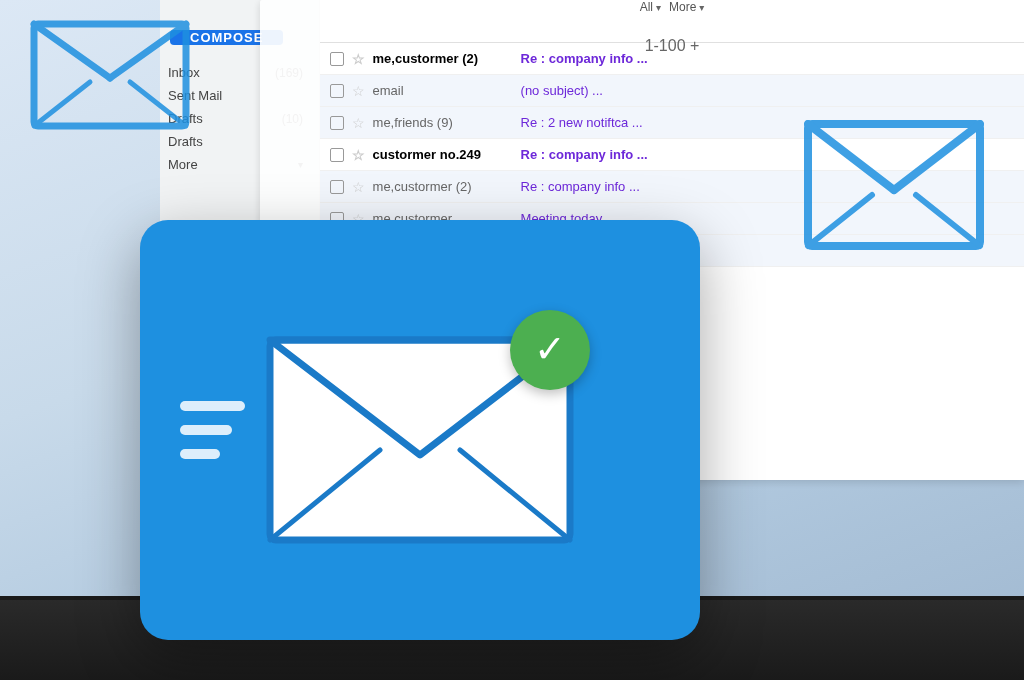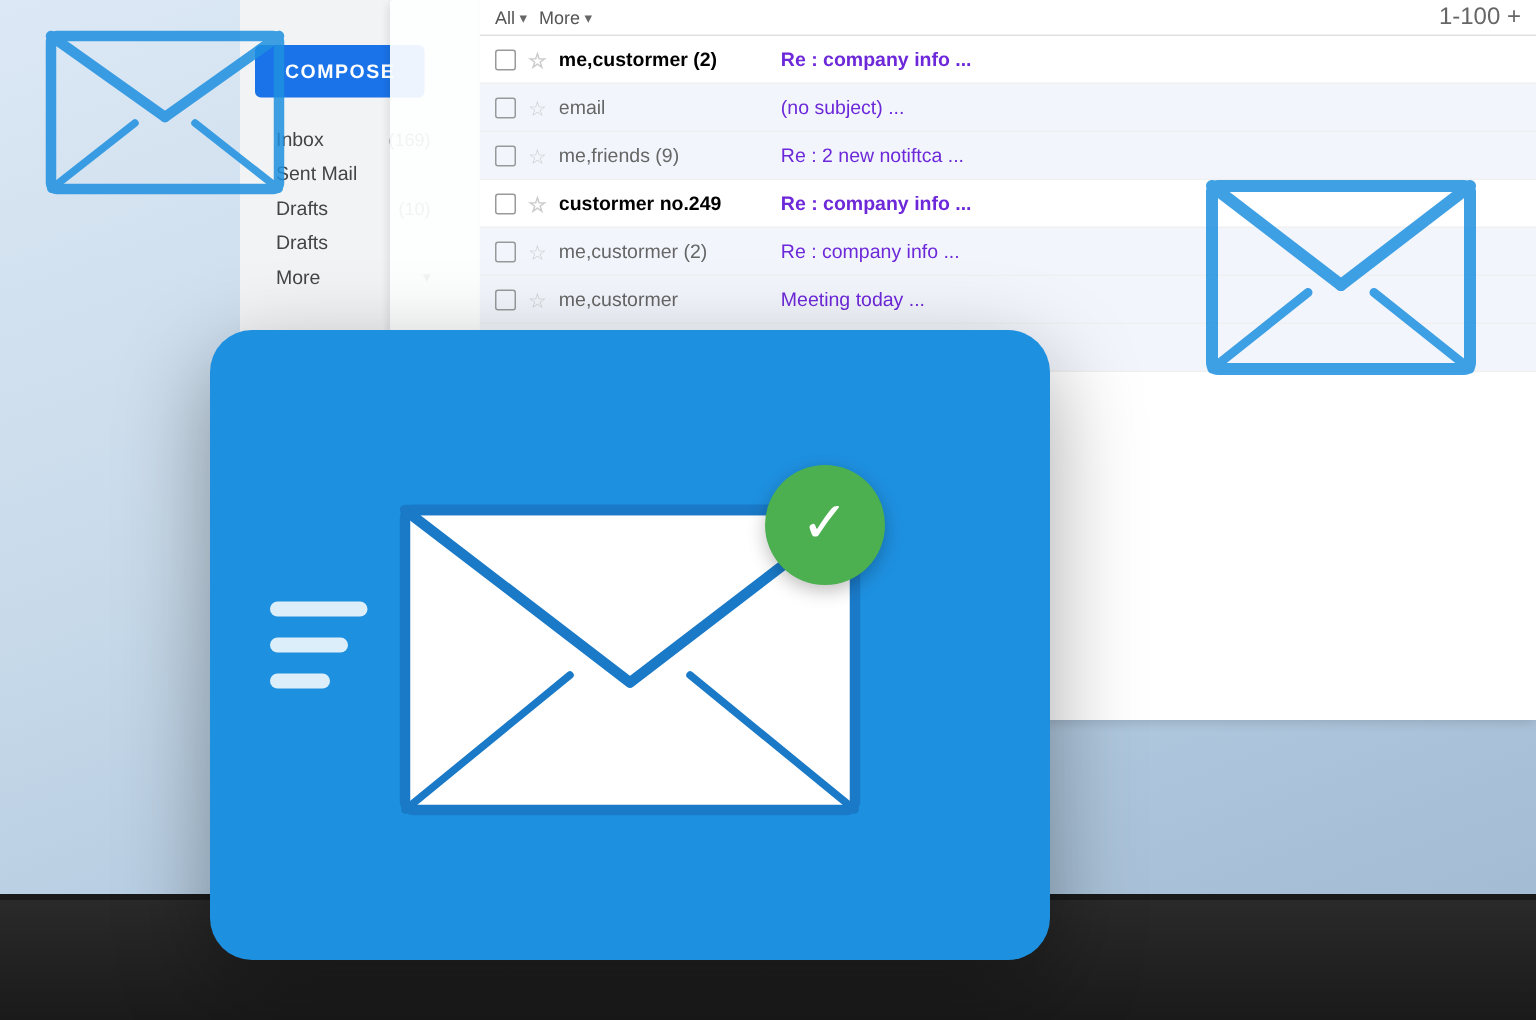--- a/index.html
+++ b/index.html
@@ -41,34 +41,34 @@
       width: 160px;
       bottom: 200px;
       background: #f1f3f4;
       border-right: 1px solid #e0e0e0;
       padding-top: 30px;
     }
 
     .compose-btn {
       display: block;
       margin: 0 10px 16px 10px;
-      padding: 10px 20px;
+      padding: 0 20px;
       background: #1a73e8;
       color: #fff;
       border: none;
       border-radius: 4px;
       font-size: 13px;
       font-weight: bold;
       letter-spacing: 1px;
       cursor: pointer;
       text-align: center;
     }
 
     .sidebar-item {
-      padding: 4px 24px;
+      padding: 4px 8px;
       font-size: 13px;
       color: #444;
       cursor: pointer;
       display: flex;
       align-items: center;
       justify-content: space-between;
       border-radius: 0 16px 16px 0;
       margin-right: 8px;
     }
 
@@ -81,29 +81,30 @@
     .gmail-list {
       position: absolute;
       top: 0;
       left: 320px;
       right: 0;
       bottom: 200px;
       background: #fff;
     }
 
     .gmail-toolbar {
-      height: 24px;
+      height: 43px;
       border-bottom: 1px solid #e0e0e0;
       display: flex;
       align-items: center;
       padding: 0 10px;
       font-size: 12px;
       color: #666;
       gap: 23px;
       justify-content: space-between;
+      flex-direction: column;
     }
 
     .toolbar-left { display: flex; align-items: center; gap: 8px; }
     .toolbar-right { font-size: 16px; color: #666; }
 
     .email-row {
       height: 32px;
       border-bottom: 1px solid #f0f0f0;
       display: flex;
       align-items: center;

